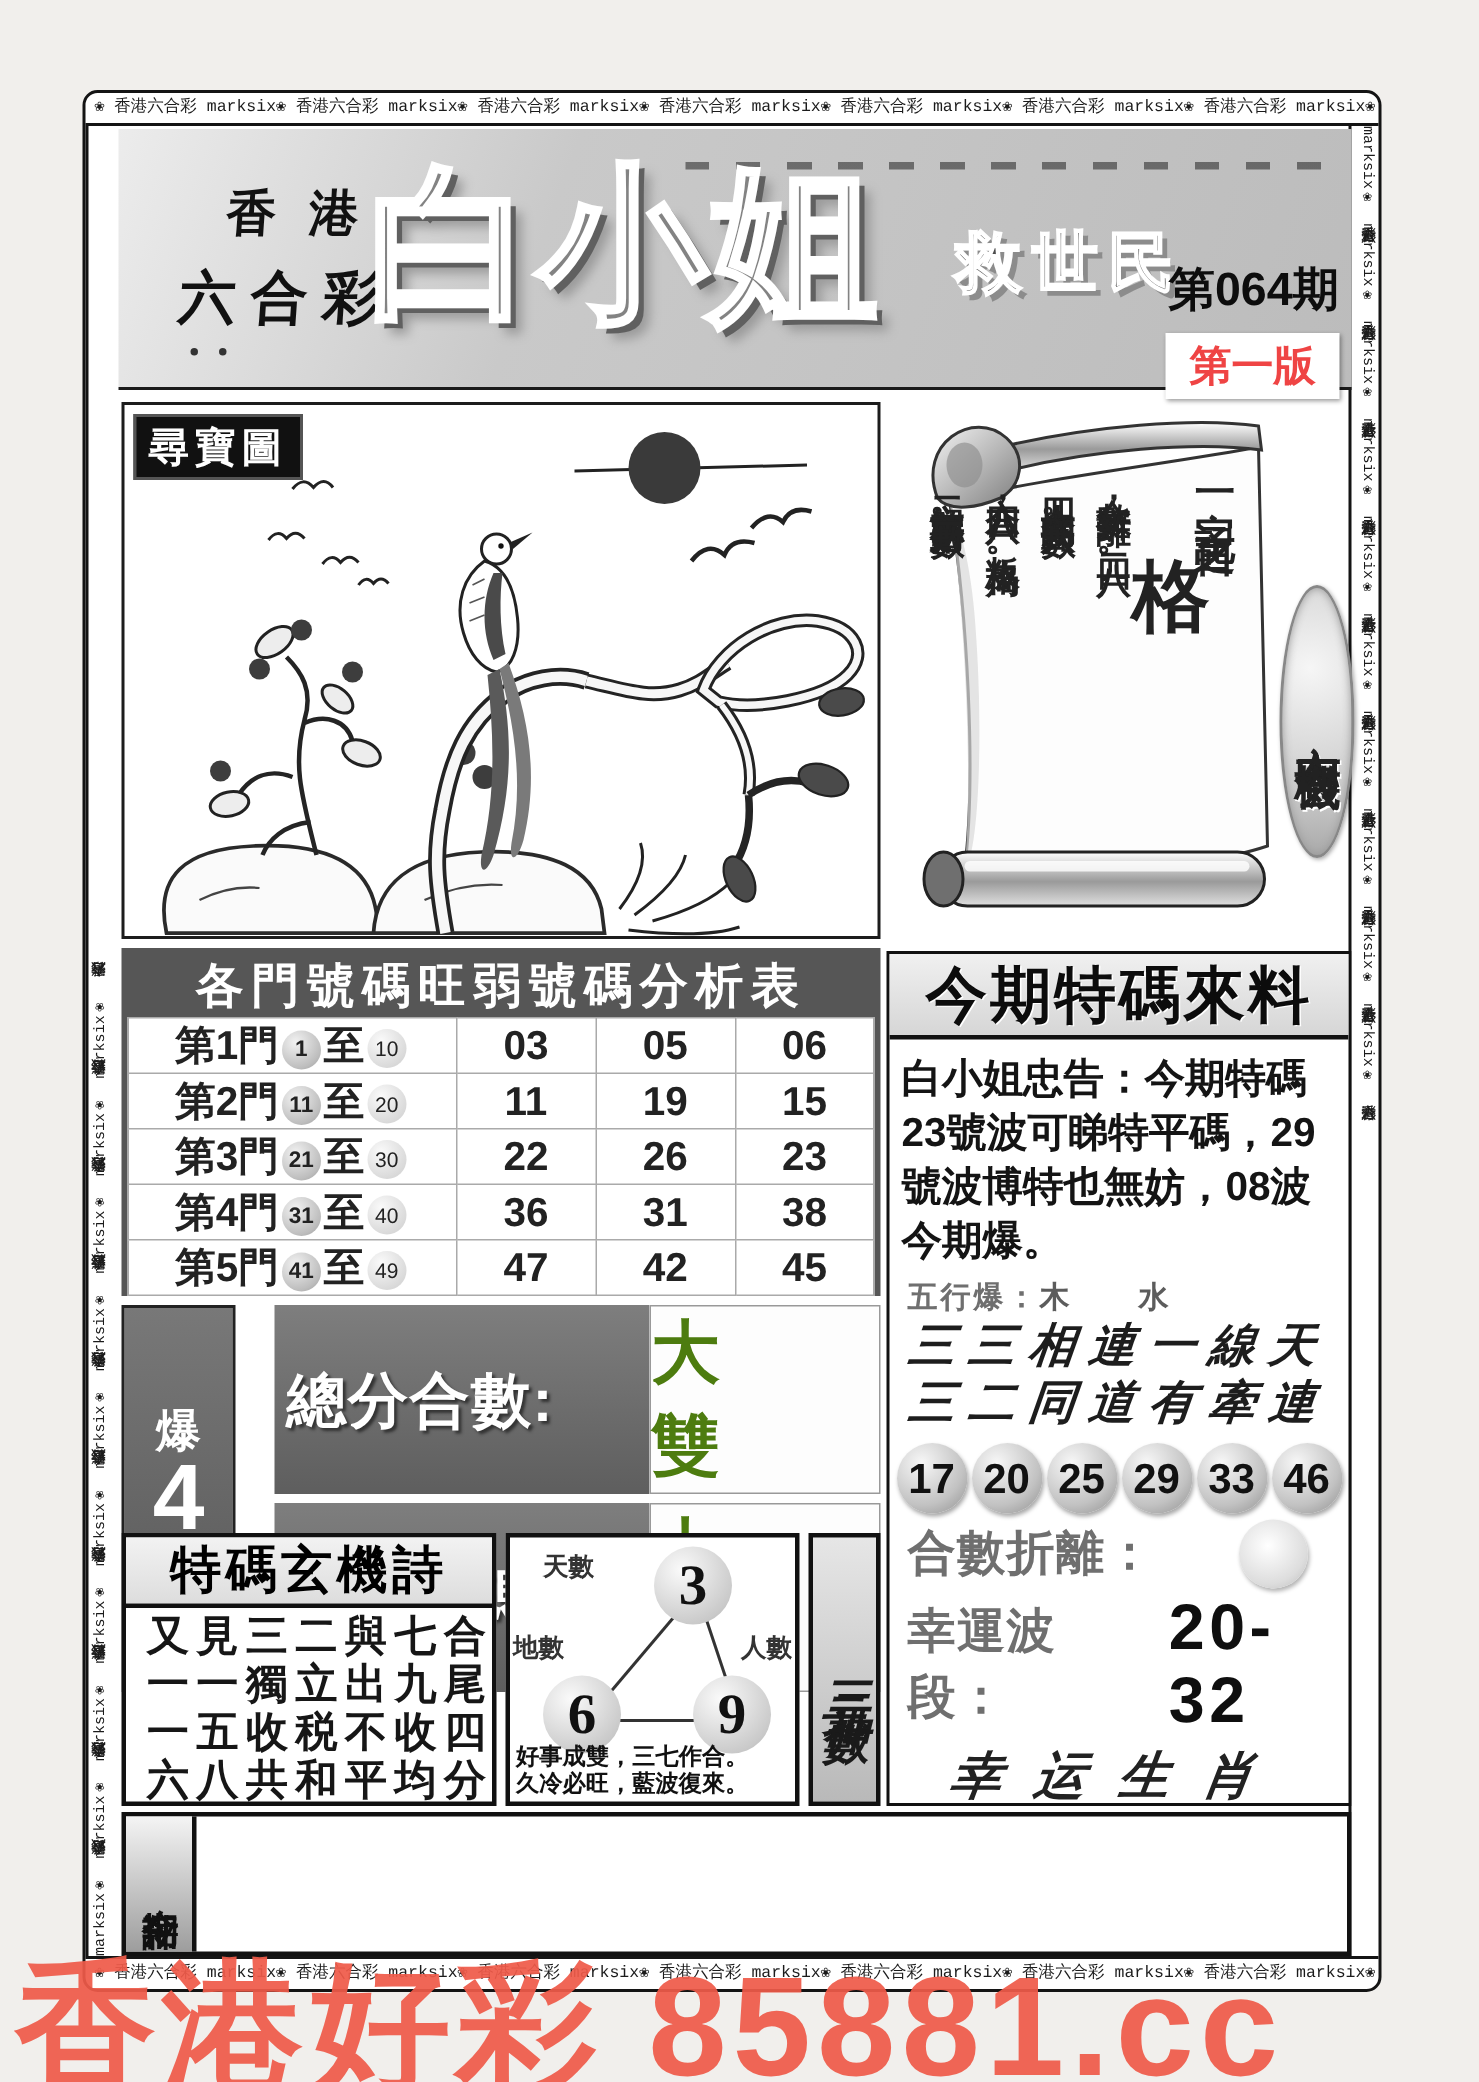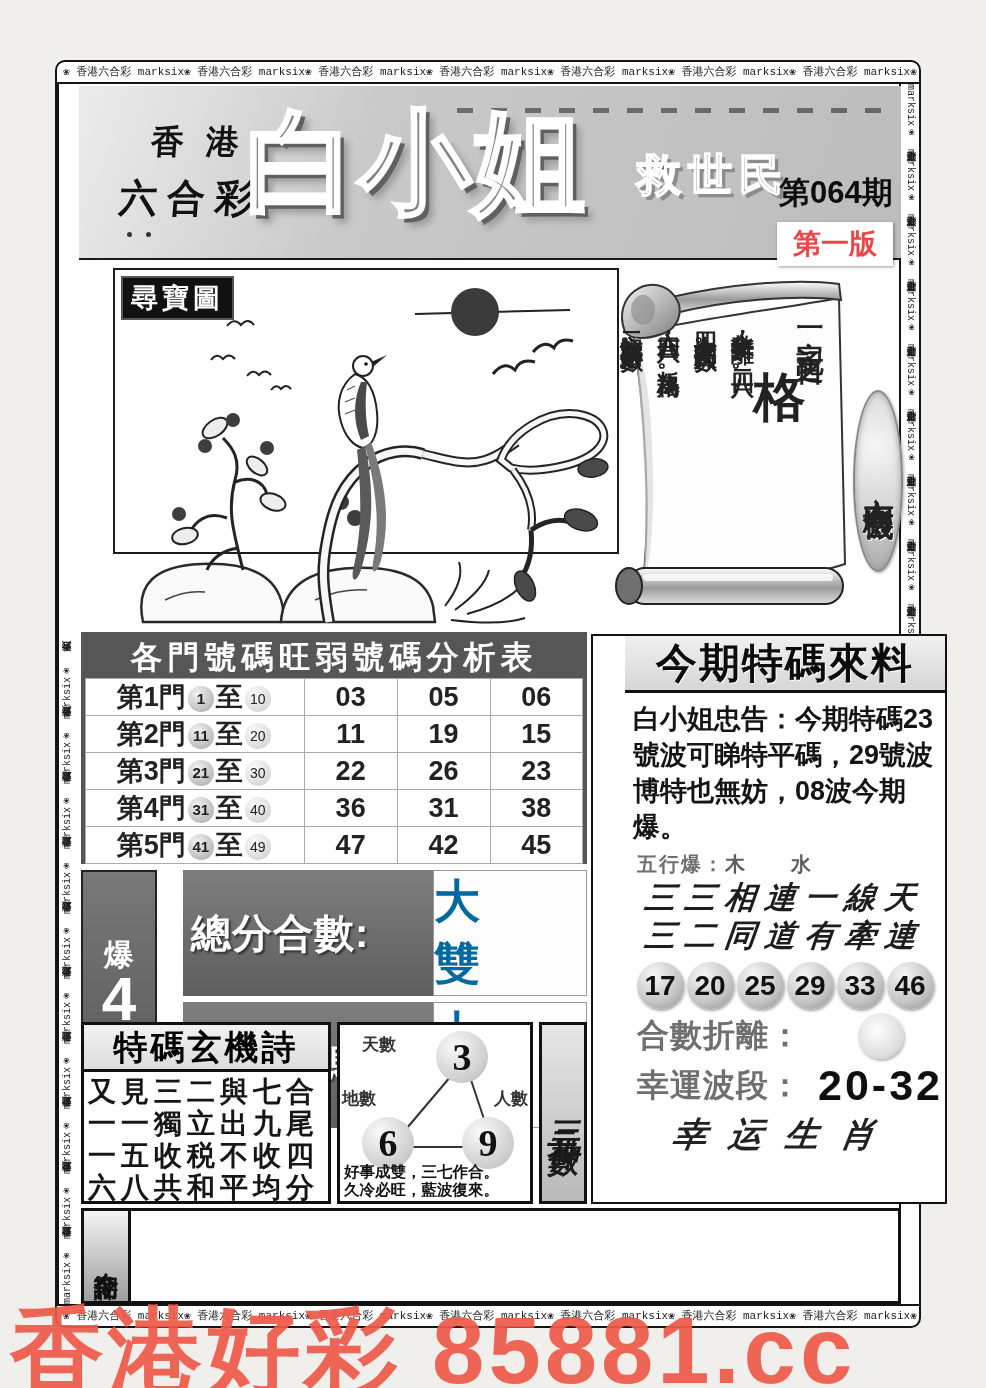--- a/index.html
+++ b/index.html
@@ -39,22 +39,22 @@
     color:#838383;-webkit-text-stroke:3px #fff;letter-spacing:2px;
     text-shadow:5px 5px 0 #606060,9px 9px 7px #9a9a9a;}
   .masthead2{position:absolute;left:510px;top:60px;font-size:44px;font-weight:900;
     color:#4c4c4c;-webkit-text-stroke:1.5px #fff;letter-spacing:7px;
     text-shadow:4px 4px 0 #8c8c8c;margin-left:48px;}
   .issue{position:absolute;left:700px;top:86px;font-size:31px;font-weight:900;color:#0d0d0d;}
   .edition{position:absolute;left:698px;top:136px;background:#fff;padding:3px 16px;
     font-size:28px;font-weight:bold;color:#ef4444;box-shadow:1px 1px 3px rgba(0,0,0,.4);}
 
   
-  .picture{position:absolute;left:2px;top:182px;width:506px;height:286px;
-    border:2px solid #1c1c1c;background:#fff;box-sizing:border-box;margin-left:32px;}
+  .picture{position:absolute;left:2px;top:182px;width:506px;height:358px;
+    border:2px solid #1c1c1c;background:#fff;box-sizing:border-box;}
   .pic-label{position:absolute;left:6px;top:6px;background:#111;border:2px solid #555;
     color:#fff;font-size:27px;font-weight:bold;padding:2px 8px;letter-spacing:4px;}
 
   
   .ana{position:absolute;left:2px;top:546px;width:506px;height:232px;
     background:#565656;padding:4px;box-sizing:border-box;}
   .ana-title{color:#fff;font-size:32px;font-weight:bold;text-align:center;
     letter-spacing:5px;height:42px;line-height:42px;}
   .ana table{width:100%;border-collapse:collapse;background:#fff;table-layout:fixed;}
   .ana th,.ana td{border:1px solid #aaa;text-align:center;height:29px;padding:0;}
@@ -73,28 +73,28 @@
     border:2px solid #222;color:#fff;display:flex;flex-direction:column;
     align-items:center;justify-content:center;line-height:1;}
   .burst-left .b1{font-size:30px;font-weight:bold;}
   .burst-left .b2{font-size:62px;font-weight:900;margin:-2px 0;}
   .burst-left .b3{font-size:30px;font-weight:bold;}
   .burst-row{display:grid;grid-template-columns:250px 1fr;padding-left:20px;}
   .burst-lab{background:linear-gradient(180deg,#7e7e7e,#5e5e5e);color:#fff;
     font-size:40px;font-weight:900;display:flex;align-items:center;padding-left:8px;
     letter-spacing:1px;text-shadow:2px 2px 2px #333;}
   .burst-val{background:#fdfdfd;border:1px solid #999;display:flex;align-items:center;
-    justify-content:center;font-size:46px;font-weight:900;color:#0369a1;letter-spacing:6px;}
+    justify-content:center;font-size:46px;font-weight:900;color:#4d7c0f;letter-spacing:6px;}
 
   
   .poem{position:absolute;left:2px;top:936px;width:250px;height:182px;
     border:3px solid #111;box-sizing:border-box;background:#fff;}
   .poem-title{height:44px;line-height:44px;text-align:center;font-size:34px;font-weight:900;
     letter-spacing:3px;background:linear-gradient(180deg,#f2f2f2,#ddd);border-bottom:3px solid #111;}
-  .poem-lines{padding:4px 4px;font-family:Liberation Serif, serif;}
+  .poem-lines{padding:4px 14px;font-family:Liberation Serif, serif;}
   .pline{font-size:28px;font-weight:900;color:#161616;letter-spacing:5px;line-height:32px;white-space:nowrap;}
 
   .tri{position:absolute;left:258px;top:936px;width:196px;height:182px;
     border:3px solid #111;box-sizing:border-box;background:#fff;}
   .tri-label{position:absolute;font-size:17px;font-weight:bold;color:#333;}
   .tri-circ{position:absolute;width:52px;height:52px;border-radius:50%;
     background:radial-gradient(circle at 35% 30%,#fafafa,#c9c9c9 75%,#adadad);
     display:flex;align-items:center;justify-content:center;
     font-family:"Liberation Serif",serif;font-size:38px;font-weight:900;color:#111;}
   .tri-note{position:absolute;left:4px;bottom:2px;font-size:15.5px;font-weight:900;
@@ -114,22 +114,22 @@
   .scol-first .t{font-size:27px;letter-spacing:6px;}
   .scol-first .big{font-size:52px;font-weight:900;margin-top:16px;letter-spacing:0;}
   .badge{position:absolute;left:774px;top:304px;width:46px;height:178px;border-radius:50%/50%;
     background:radial-gradient(circle at 40% 30%,#f6f6f6,#cfcfcf 60%,#a8a8a8);
     border:2px solid #888;box-shadow:inset 0 0 6px #999,1px 1px 3px rgba(0,0,0,.35);
     display:flex;align-items:center;justify-content:center;}
   .badge span{writing-mode:vertical-rl;font-size:31px;font-weight:900;color:#222;
     letter-spacing:4px;text-shadow:1px 1px 0 #fff;}
 
   
-  .special{position:absolute;left:512px;top:548px;width:356px;height:570px;
-    border:2px solid #111;box-sizing:border-box;background:#fff;overflow:hidden;padding-left:32px;}
+  .special{position:absolute;left:512px;top:548px;width:310px;height:570px;
+    border:2px solid #111;box-sizing:border-box;background:#fff;overflow:hidden;}
   .sp-title{height:54px;line-height:54px;text-align:center;font-size:41px;font-weight:900;
     letter-spacing:2px;color:#0c0c0c;background:linear-gradient(180deg,#f0f0f0,#d6d6d6);
     border-bottom:3px solid #111;text-shadow:1px 1px 0 #fff;}
   .sp-advice{padding:8px 8px 2px 8px;font-size:27px;font-weight:900;color:#141414;line-height:36px;}
   .sp-wuxing{padding:4px 0 0 12px;font-size:20px;font-weight:900;color:#6f6f6f;letter-spacing:2px;}
   .hand{font-family:"DejaVu Serif",serif;font-style:italic;font-weight:bold;color:#1d1d1d;
     font-size:31px;text-align:center;letter-spacing:9px;line-height:38px;transform:skewX(-6deg);}
   .balls{display:flex;justify-content:center;gap:3px;margin:8px 0 4px 0;}
   .ball{width:47px;height:47px;border-radius:50%;
     background:radial-gradient(circle at 35% 28%,#f7f7f7,#c2c2c2 62%,#8e8e8e);

